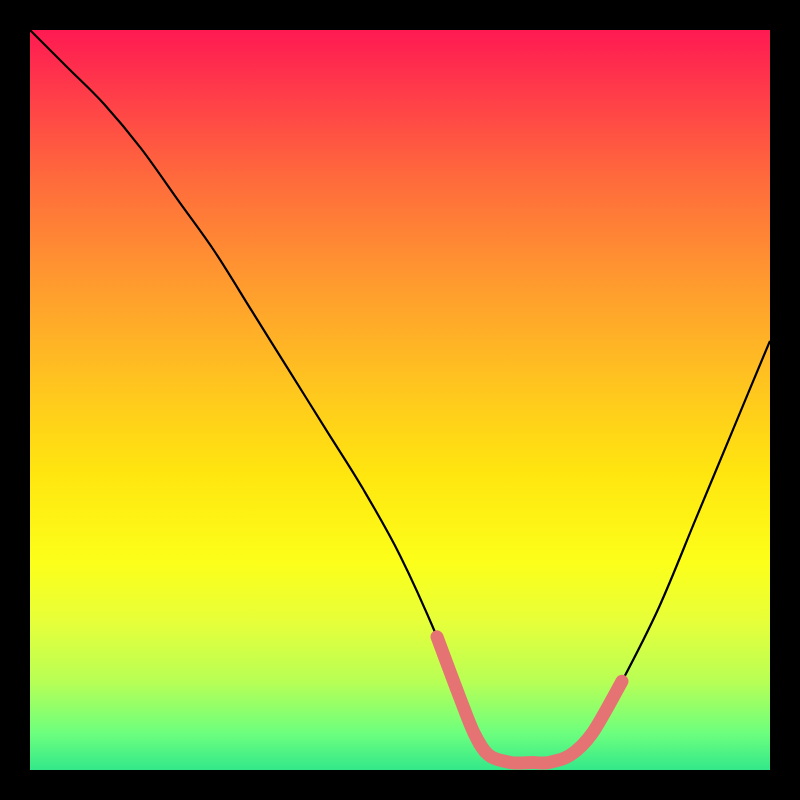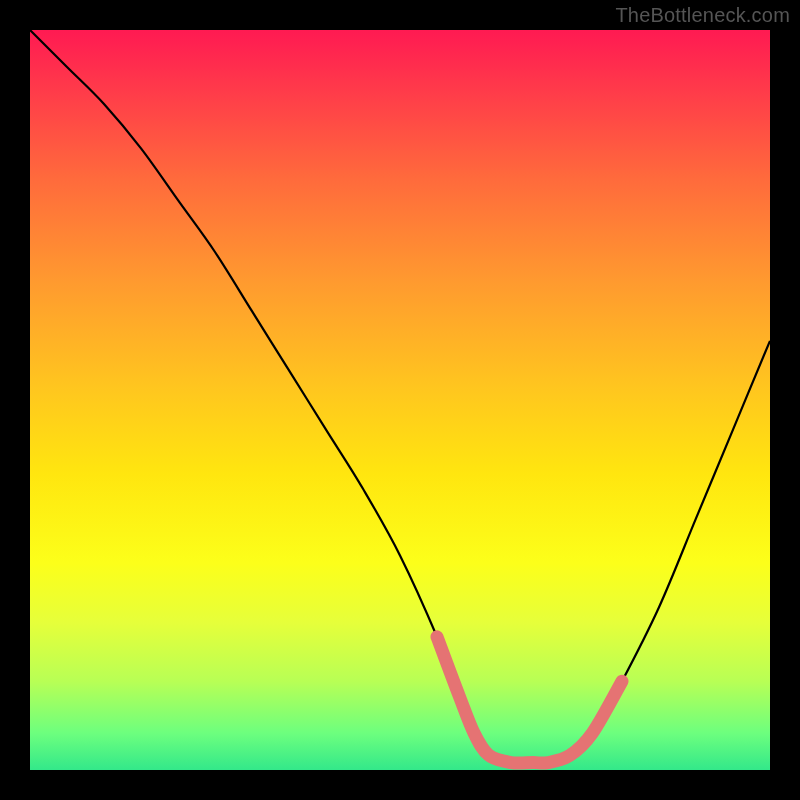--- a/index.html
+++ b/index.html
@@ -46,21 +46,20 @@
     left: 0;
     top: 0;
     width: 740px;
     height: 740px;
     overflow: visible;
   }
 </style>
 </head>
 <body>
 <div class="container">
-  <div class="watermark">TheBottleneck.com</div>
 
   <div class="plot-area">
     <svg class="curve" viewBox="0 0 740 740" preserveAspectRatio="none">
       <path id="curve-path" fill="none" stroke="#000000" stroke-width="2.2" d="M 0.0 0.0 C 6.2 6.2, 24.7 24.7, 37.0 37.0 C 49.3 49.3, 61.7 60.4, 74.0 74.0 C 86.3 87.6, 98.7 102.4, 111.0 118.4 C 123.3 134.4, 135.7 152.9, 148.0 170.2 C 160.3 187.5, 172.7 203.5, 185.0 222.0 C 197.3 240.5, 209.7 261.5, 222.0 281.2 C 234.3 300.9, 246.7 320.7, 259.0 340.4 C 271.3 360.1, 283.7 379.9, 296.0 399.6 C 308.3 419.3, 320.7 437.8, 333.0 458.8 C 345.3 479.8, 357.7 500.7, 370.0 525.4 C 382.3 550.1, 397.1 583.4, 407.0 606.8 C 416.9 630.2, 423.0 650.0, 429.2 666.0 C 435.4 682.0, 439.1 693.1, 444.0 703.0 C 448.9 712.9, 452.6 720.3, 458.8 725.2 C 465.0 730.1, 473.6 731.4, 481.0 732.6 C 488.4 733.8, 497.0 732.6, 503.2 732.6 C 509.4 732.6, 511.8 733.8, 518.0 732.6 C 524.2 731.4, 532.8 730.1, 540.2 725.2 C 547.6 720.3, 553.8 715.3, 562.4 703.0 C 571.0 690.7, 580.9 672.2, 592.0 651.2 C 603.1 630.2, 616.7 604.3, 629.0 577.2 C 641.3 550.1, 653.7 518.0, 666.0 488.4 C 678.3 458.8, 690.7 429.2, 703.0 399.6 C 715.3 370.0, 733.8 325.6, 740.0 310.8"></path>
       <path id="trough-path" fill="none" stroke="#e57373" stroke-width="13" stroke-linecap="round" d="M 407.0 606.8 C 410.7 616.7, 423.0 650.0, 429.2 666.0 C 435.4 682.0, 439.1 693.1, 444.0 703.0 C 448.9 712.9, 452.6 720.3, 458.8 725.2 C 465.0 730.1, 473.6 731.4, 481.0 732.6 C 488.4 733.8, 497.0 732.6, 503.2 732.6 C 509.4 732.6, 511.8 733.8, 518.0 732.6 C 524.2 731.4, 532.8 730.1, 540.2 725.2 C 547.6 720.3, 553.8 715.3, 562.4 703.0 C 571.0 690.7, 587.1 659.8, 592.0 651.2"></path>
     </svg>
   </div>
 </div>
 
 </body></html>

